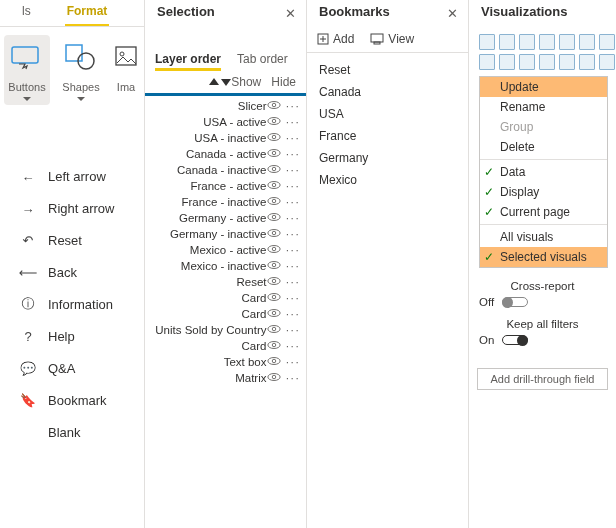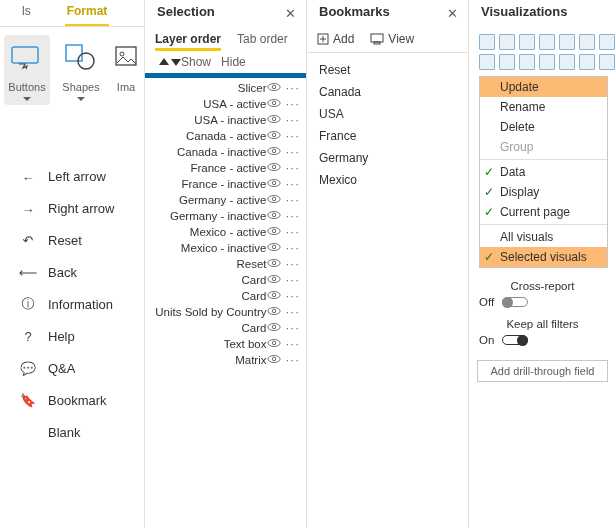--- a/index.html
+++ b/index.html
@@ -26,23 +26,23 @@
   .pane { position:absolute; top:0; bottom:0; border-left:1px solid #e1dfdd; background:#fff; padding-top:26px;}
   .pane h3 { position:absolute; top:4px; left:12px; font-size:13px; font-weight:600; color:#323130;}
   .pane .close { position:absolute; top:6px; right:10px; font-size:13px; color:#605e5c; cursor:pointer;}
 
   .pane-sel { left:144px; width:162px;}
   .pane-bk  { left:306px; width:162px;}
   .pane-vis { left:468px; width:148px;text-align:center;}
 
   
   .sel-tabs { display:flex; gap:16px; padding:4px 10px 0 10px; font-size:12px; }
-  .sel-tab { padding:2px 0; color:#605e5c;}
+  .sel-tab { padding:2px 0; color:#605e5c;margin-top:20px;}
   .sel-tab.active { font-weight:600; color:#323130; border-bottom:3px solid #f2c811;}
-  .sel-sort { display:flex; align-items:center; justify-content:flex-start; padding:4px 10px 4px 14px; color:#605e5c; border-bottom:5px solid #0369a1;}
+  .sel-sort { display:flex; align-items:center; justify-content:flex-end; padding:4px 10px 4px 14px; color:#605e5c; border-bottom:3px solid #0369a1;}
   .sel-sort .arrows { display:flex; gap:2px;}
   .sel-list { padding:2px 6px 0 10px;}
   .sel-row { display:flex; align-items:center; justify-content:flex-end; padding:2px 0; font-size:11.5px;}
   .sel-row .acts { display:flex; align-items:center; gap:5px; color:#605e5c;}
   .eye { width:14px;}
   .dots { letter-spacing:1px;}
 
   
   .bk-tools { display:flex; gap:16px; padding:6px 10px; font-size:12px; color:#444; border-bottom:1px solid #e1dfdd;}
   .bk-tools span { display:flex; align-items:center; gap:4px;}
@@ -60,21 +60,21 @@
   .ctx-item .chk { position:absolute; left:4px; color:#107c10;}
   .ctx-sep { height:1px; background:#e1dfdd; margin:2px 0;}
   .vis-opts { padding:4px 10px; font-size:11.5px; color:#323130;}
   .vis-opts .lbl { padding:4px 0 2px 0;}
   .toggle-row { display:flex; align-items:center; gap:8px; padding:2px 0 6px 0;}
   .tog { width:26px; height:10px; border-radius:6px; border:1px solid #888; position:relative;}
   .tog .knob{ position:absolute; width:11px; height:11px; border-radius:50%; background:#888; top:-1px;}
   .tog.off .knob{ left:-1px;}
   .tog.on { border-color:#323130;}
   .tog.on .knob{ right:-1px; background:#323130;}
-  .drill-box { margin:4px 8px; border:1px solid #c8c6c4; padding:4px 6px; font-size:11px; color:#605e5c;}
+  .drill-box { margin:12px 8px; border:1px solid #c8c6c4; padding:4px 6px; font-size:11px; color:#605e5c;}
 
 </style>
 </head>
 <body>
 
 <div class="ribbon">
   <div class="ribbon-left">
     <div class="tabs-row">
       <div class="tab">ls</div>
       <div class="tab active">Format</div>
@@ -410,25 +410,25 @@
         <div class="vis-ic"></div>
         <div class="vis-ic"></div>
       </div>
     <div class="ctx-menu" id="ctx-menu">
         <div class="ctx-item hover">
           <span>Update</span>
         </div>
         <div class="ctx-item">
           <span>Rename</span>
         </div>
-        <div class="ctx-item">
-          <span>Delete</span>
-        </div>
         <div class="ctx-item disabled">
           <span>Group</span>
+        </div>
+        <div class="ctx-item">
+          <span>Delete</span>
         </div>
         <div class="ctx-sep"></div>
         <div class="ctx-item">
           <span class="chk">✓</span>
           <span>Data</span>
         </div>
         <div class="ctx-item">
           <span class="chk">✓</span>
           <span>Display</span>
         </div>

